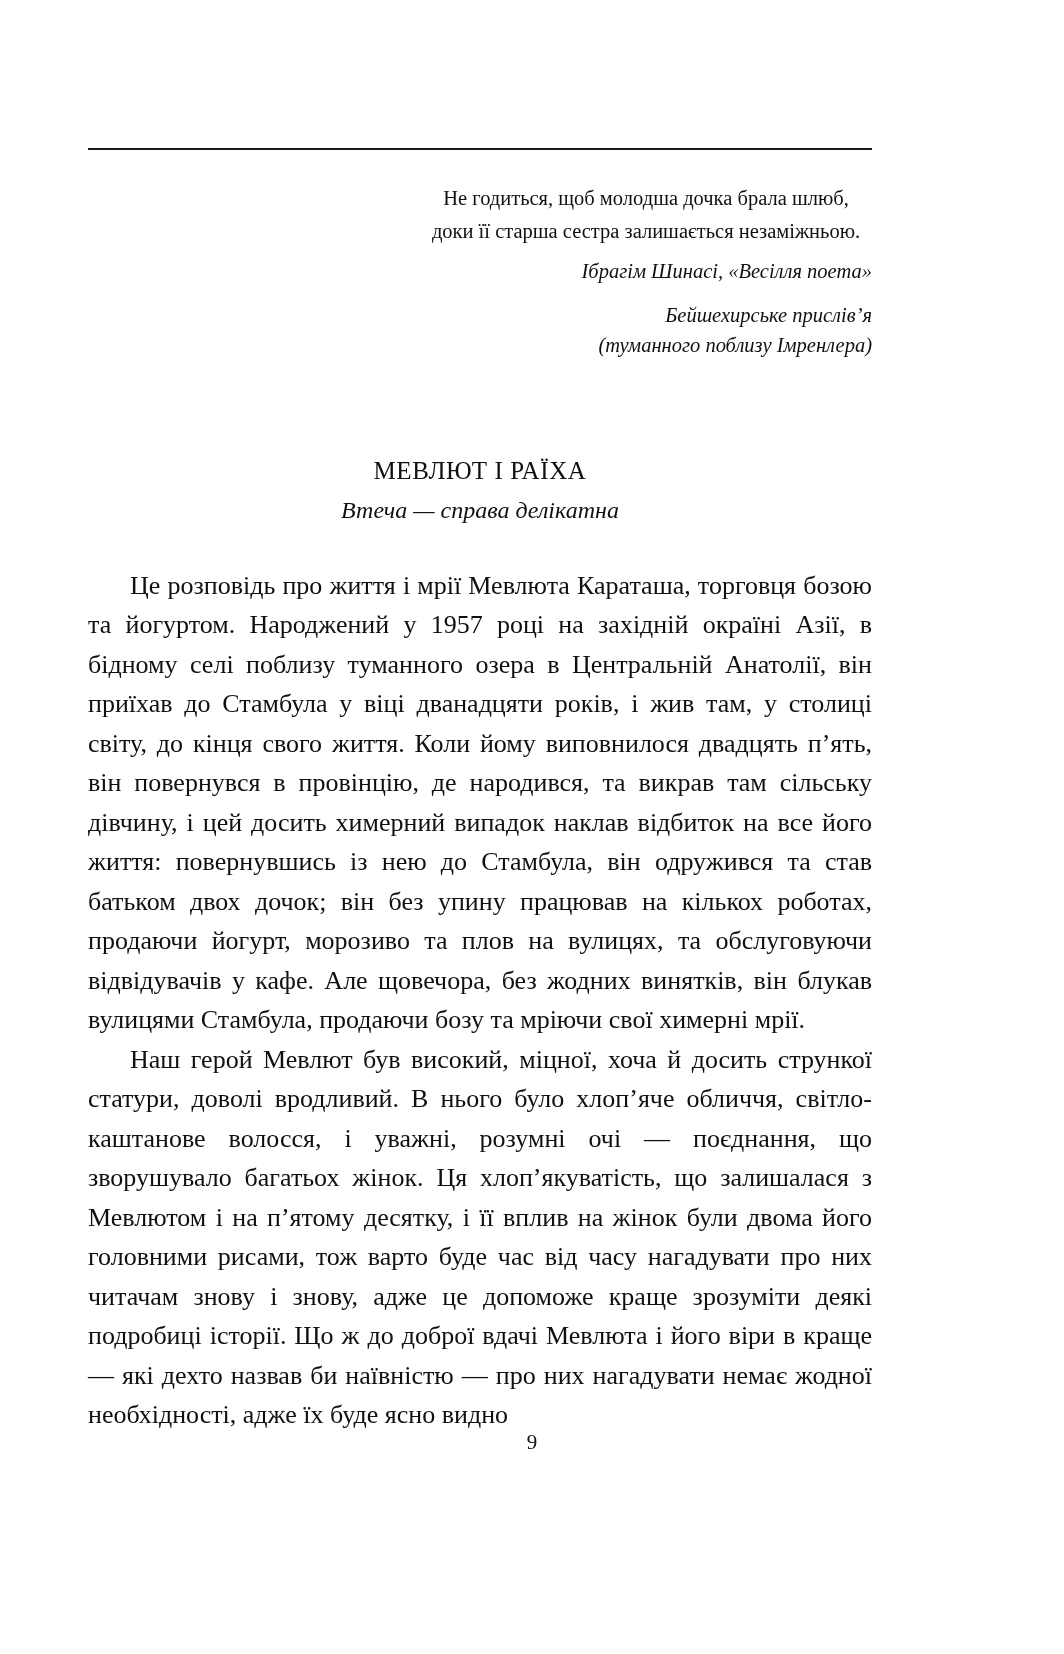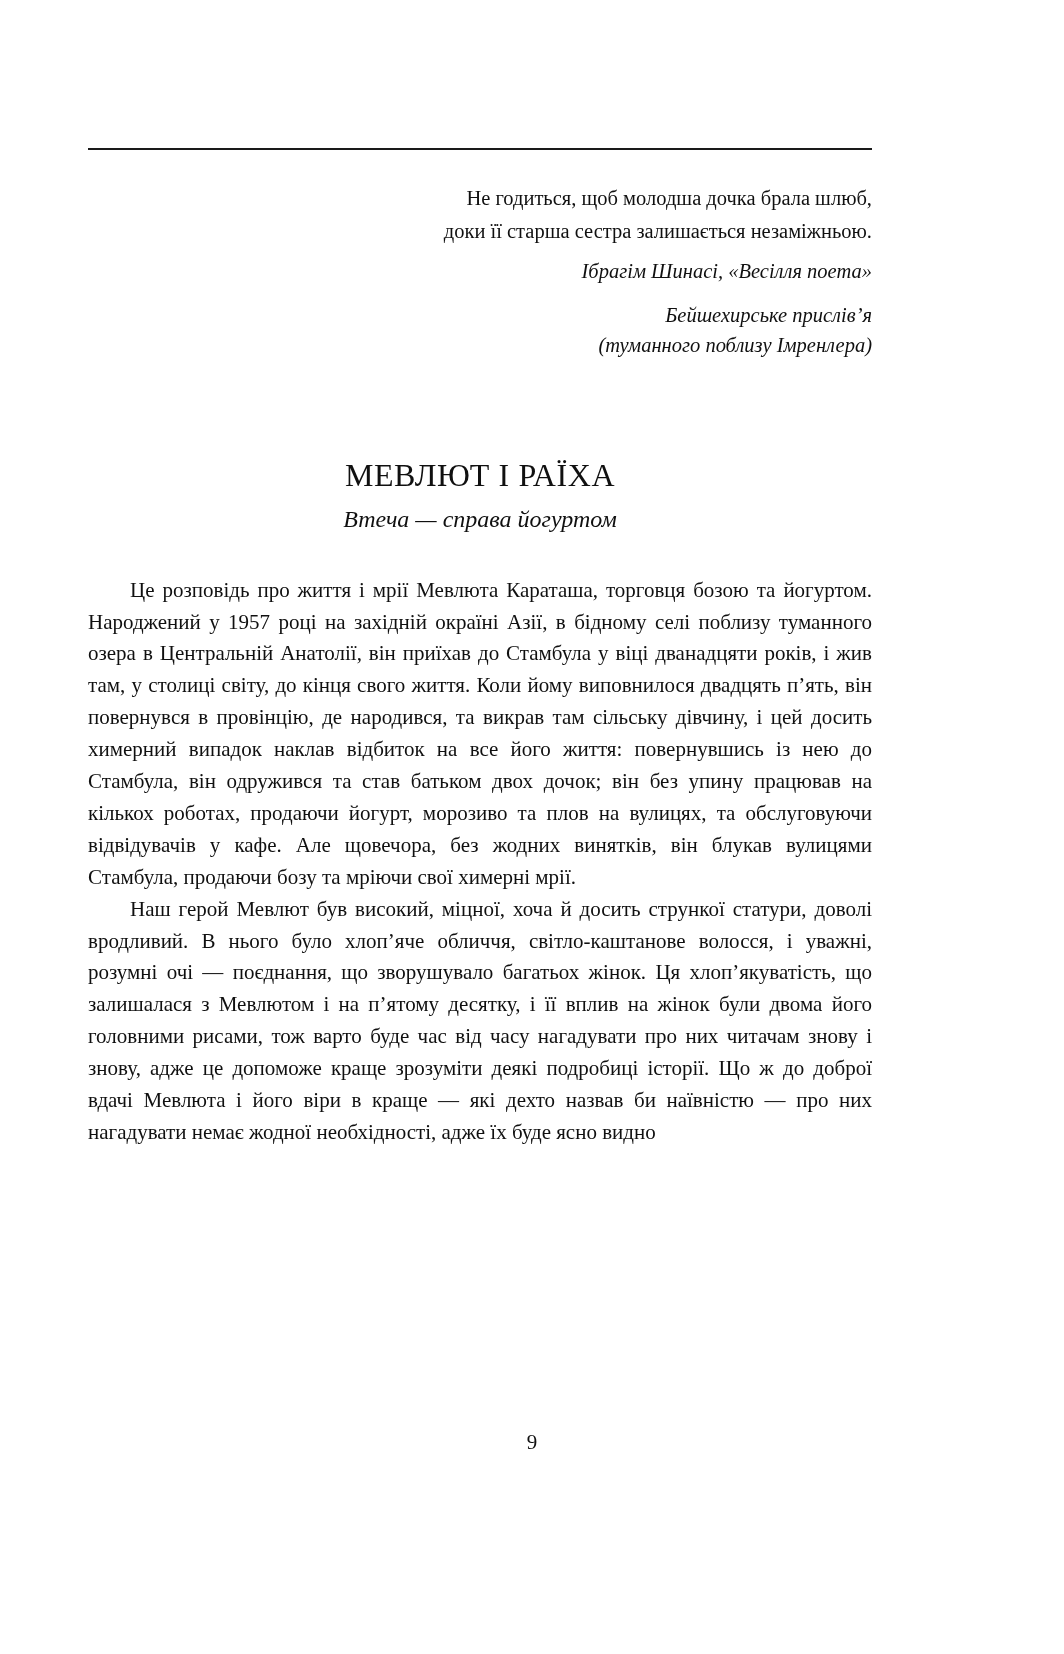--- a/index.html
+++ b/index.html
@@ -43,21 +43,21 @@
     width: 452px;
     font-size: 20.5px;
     line-height: 1.62;
     text-align: left;
   }
   .epigraph p {
     margin: 0;
     text-align: right;
   }
   .epigraph .quote-1 {
-    text-align: right;
+    text-align: center;
   }
   .attrib {
     font-style: italic;
     text-align: right;
     margin-top: 8px !important;
     line-height: 1.5;
   }
   .quote-2 {
     margin-top: 10px !important;
     text-align: justify;
@@ -72,36 +72,36 @@
   .attrib-2 .line2 {
     display: block;
   }
 
   
   .chapter {
     margin-top: 96px;
     text-align: center;
   }
   .chapter-title {
-    font-size: 32px;
+    font-size: 25px;
     letter-spacing: 0.6px;
     font-weight: 400;
     margin: 0;
   }
   .chapter-subtitle {
     font-size: 24px;
     font-style: italic;
     margin: 12px 0 0 0;
     font-weight: 400;
   }
 
   
   .body-text {
     margin-top: 42px;
-    font-size: 21px;
+    font-size: 26px;
     line-height: 1.52;
     text-align: justify;
     text-align-last: left;
     hyphens: manual;
   }
   .body-text p {
     margin: 0;
     text-indent: 42px;
   }
 
@@ -128,21 +128,21 @@
       <p class="quote-1">Не годиться, щоб молодша дочка брала шлюб, доки її старша сестра залишається незаміжньою.</p>
       <p class="attrib">Ібрагім Шинасі, «Весілля поета»</p>
       <p class="attrib-2">
         <span>Бейшехирське прислів’я</span>
         <span class="line2">(туманного поблизу Імренлера)</span>
       </p>
     </div>
 
     <div class="chapter">
       <h1 class="chapter-title">МЕВЛЮТ І РАЇХА</h1>
-      <h2 class="chapter-subtitle">Втеча — справа йогуртом</h2>
+      <h2 class="chapter-subtitle">Втеча — справа делікатна</h2>
     </div>
 
     <div class="body-text">
       <p>Це розповідь про життя і мрії Мевлюта Караташа, торговця бозою та йогуртом. Народжений у 1957 році на західній окраїні Азії, в бідному селі поблизу  туманного озера в Центральній Анатолії, він приїхав до Стамбула у віці дванадцяти років, і жив там, у столиці світу, до кінця свого життя. Коли йому виповнилося двадцять п’ять, він повернувся в провінцію, де народився,  та викрав там сільську дівчину, і цей досить химерний випадок наклав відбиток на все його життя: повернувшись із нею до Стамбула, він одружився та став батьком двох дочок; він без упину працював на кількох роботах, продаючи йогурт, морозиво та плов на вулицях, та обслуговуючи відвідувачів у кафе. Але щовечора, без жодних винятків, він блукав вулицями Стамбула, продаючи бозу та мріючи свої химерні мрії.</p>
       <p>Наш герой Мевлют був високий, міцної, хоча й досить стрункої статури, доволі вродливий. В нього було хлоп’яче обличчя, світло-каштанове  волосся, і уважні, розумні очі — поєднання, що зворушувало багатьох жінок. Ця хлоп’якуватість, що залишалася з Мевлютом і на п’ятому десятку, і її вплив на жінок були двома його головними рисами, тож варто буде час від часу нагадувати про них читачам знову і знову, адже це допоможе краще зрозуміти деякі подробиці історії. Що ж до доброї вдачі Мевлюта і його віри в краще — які дехто назвав би наївністю — про них нагадувати немає жодної необхідності, адже їх буде ясно видно</p>
     </div>
 
   </div>
 
   <div class="folio">9</div>

